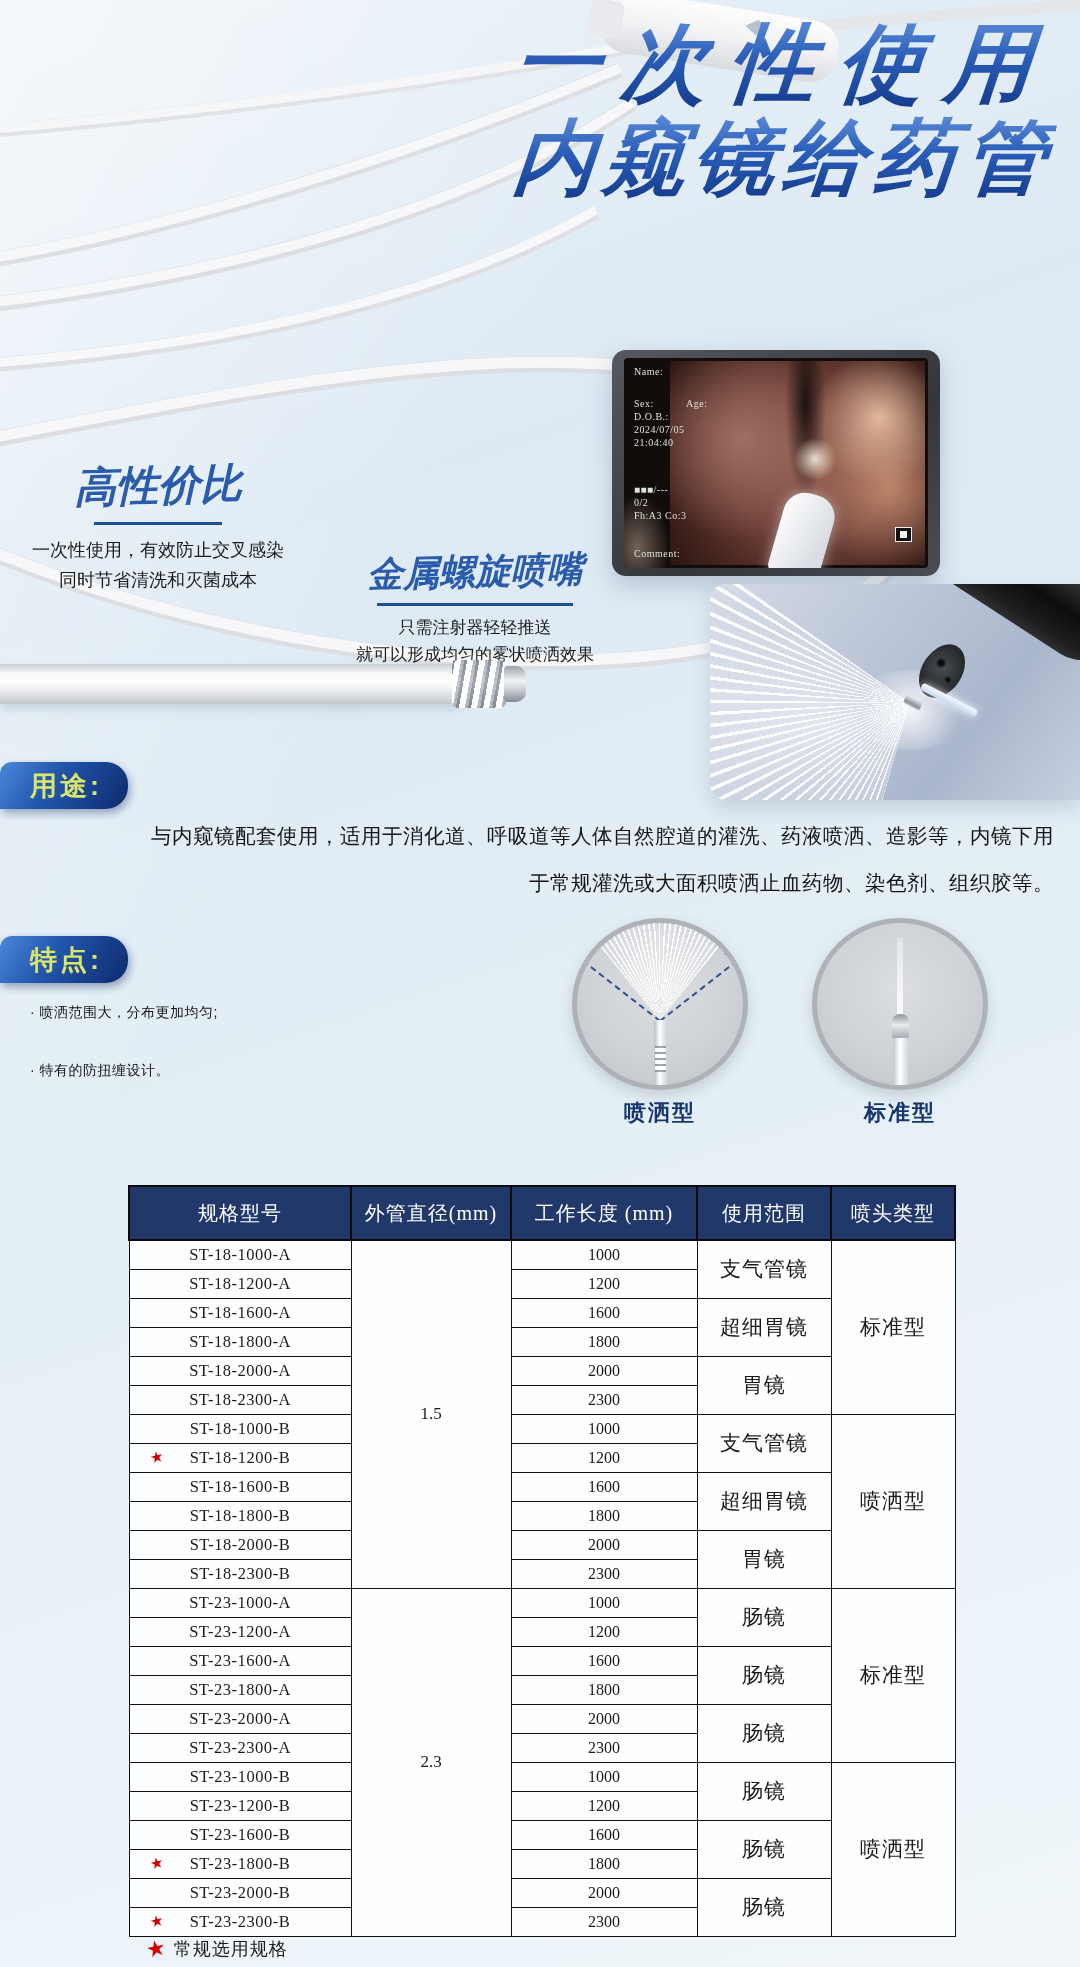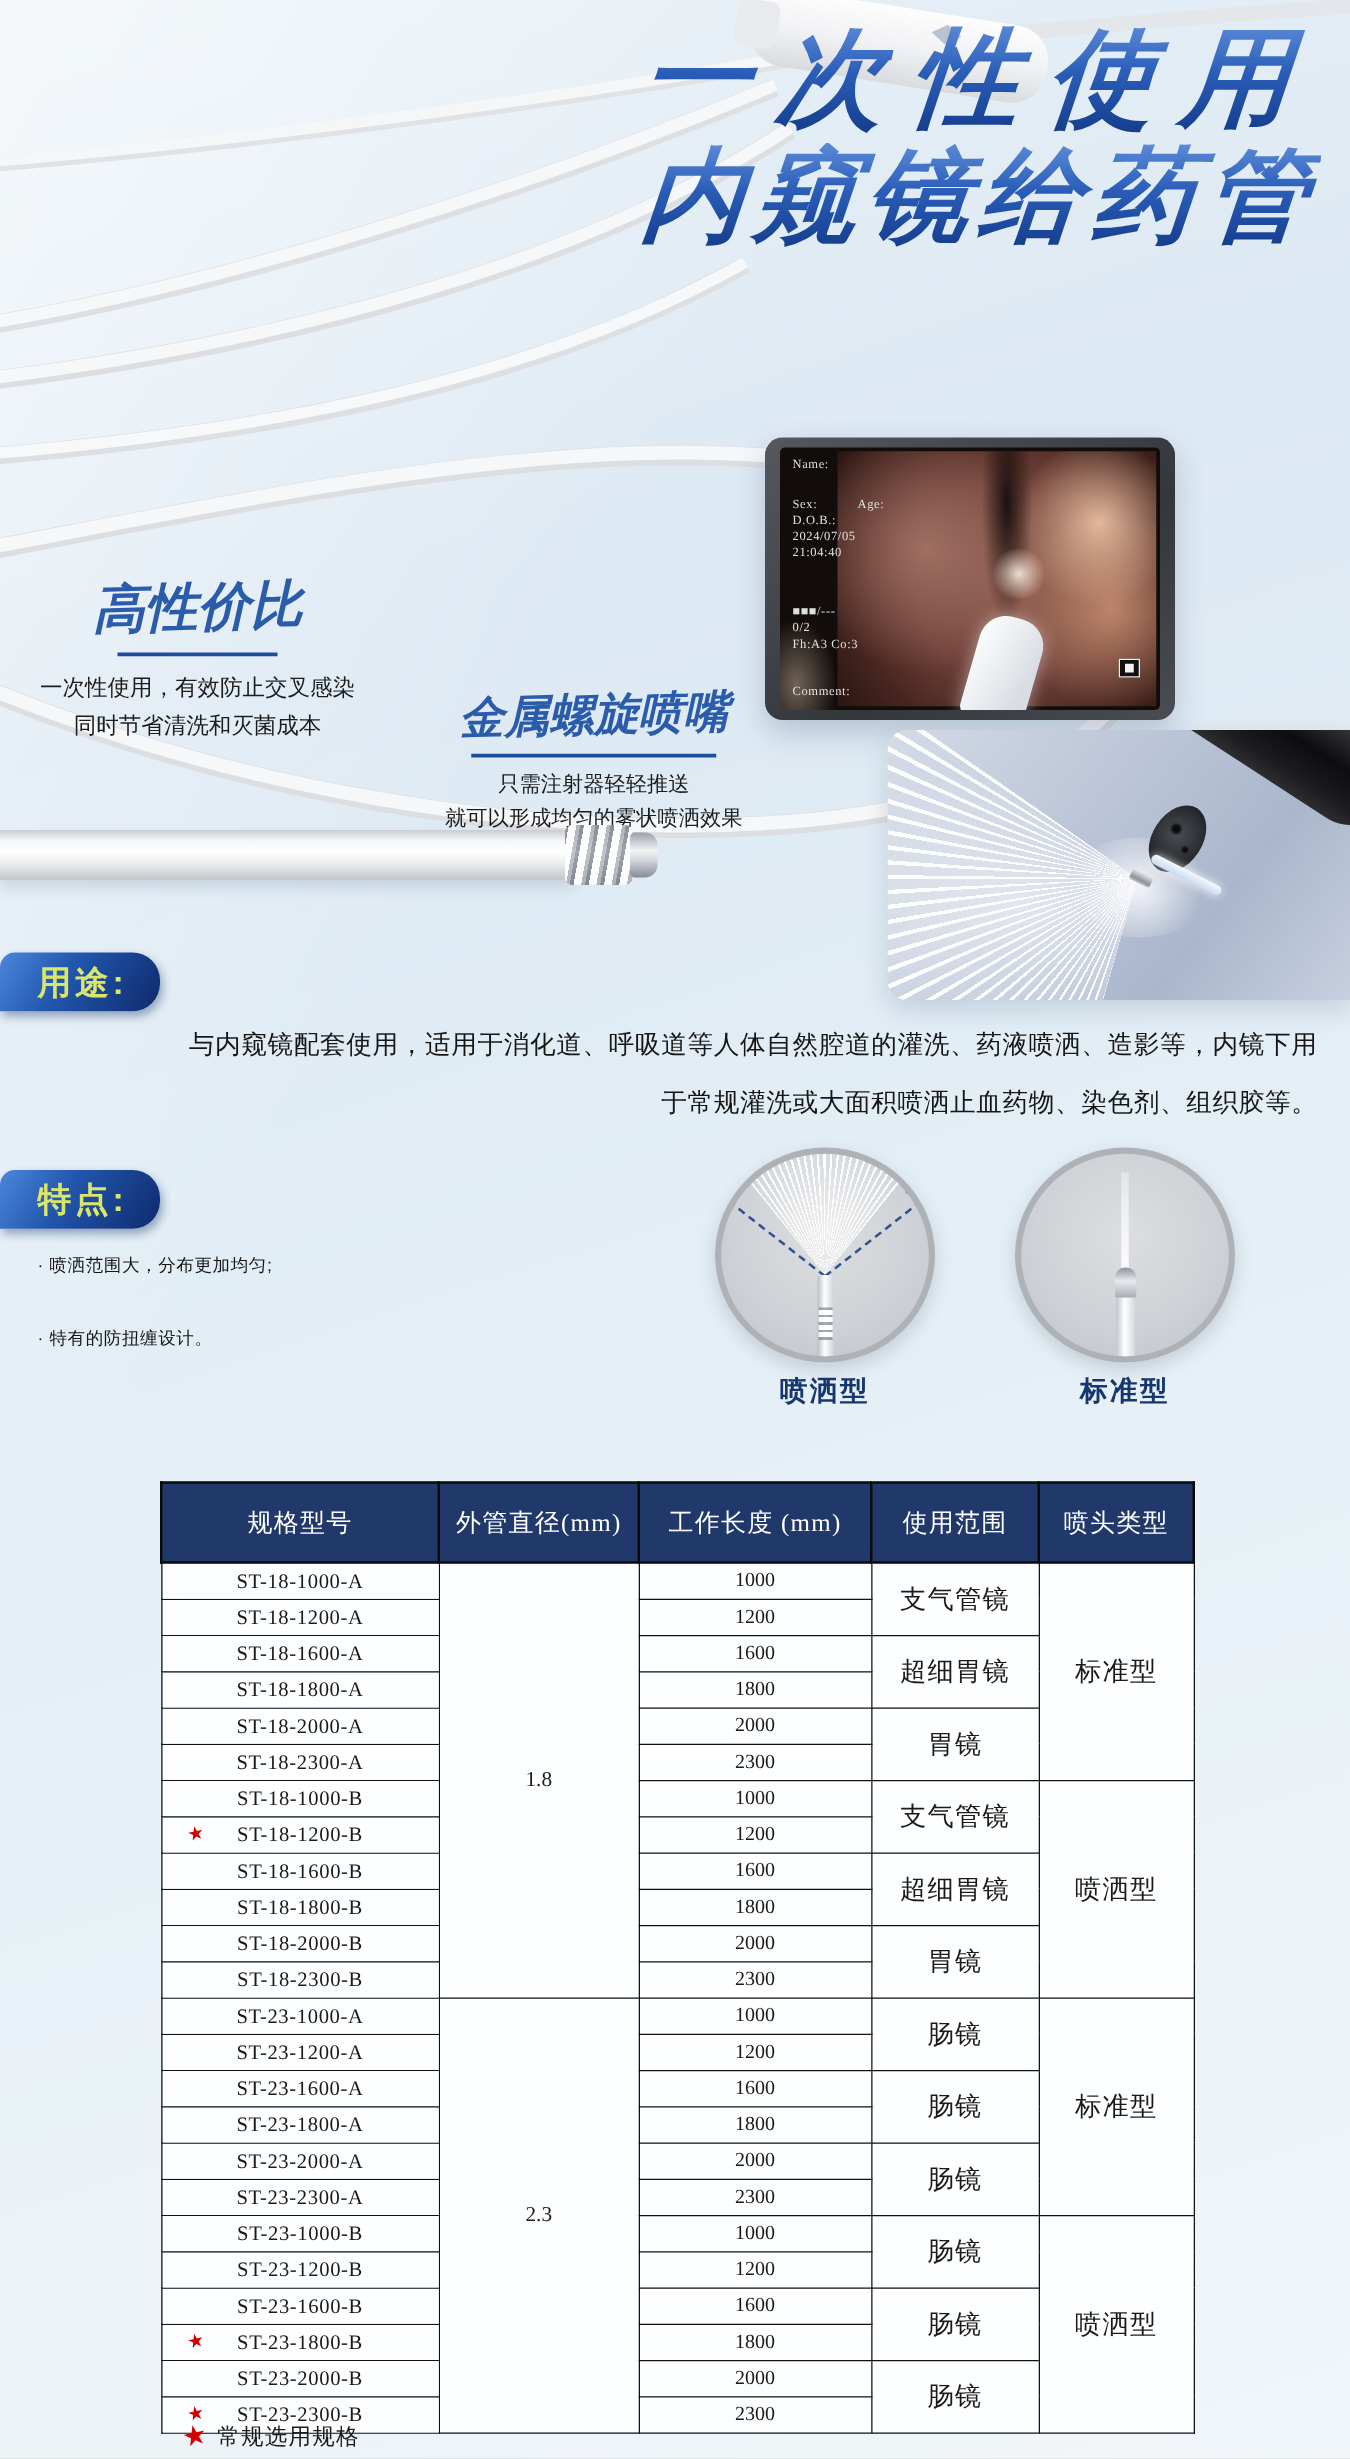--- a/index.html
+++ b/index.html
@@ -145,21 +145,21 @@
     background:linear-gradient(180deg, rgba(255,255,255,.35), rgba(255,255,255,.95)); filter:blur(.5px); }
   .c-tube2 { position:absolute; left:50%; top:62%; width:15px; height:70px; margin-left:-7.5px;
     background:linear-gradient(90deg,#c2c6cc,#ffffff 45%,#d4d8dd); border-radius:3px; }
   .c-cap { position:absolute; left:50%; top:56%; width:17px; height:24px; margin-left:-8.5px;
     border-radius:8px 8px 2px 2px;
     background:linear-gradient(180deg,#8d939b 0%, #e8eaee 45%, #a7adb5 100%); }
 
   
   .spec-table { position:absolute; left:128px; top:1185px; border-collapse:collapse; table-layout:fixed;
     font-family:"Liberation Serif","DejaVu Serif",serif; }
-  .spec-table th { height:64px; background:#20386a; color:#ffffff; font-weight:normal; font-size:20px;
+  .spec-table th { height:54px; background:#20386a; color:#ffffff; font-weight:normal; font-size:20px;
     letter-spacing:1px; border:2px solid #0a0a0a; }
   .spec-table td { height:29px; background:#fcfeff; border:1.8px solid #111; text-align:center;
     vertical-align:middle; padding:0; color:#1a1a1a; }
   td.c-model { font-size:16.5px; letter-spacing:.5px; position:relative;margin-top:21px; }
   td.c-model .star { position:absolute; left:20px; top:50%; transform:translateY(-54%) rotate(-12deg);
     color:#d40000; font-size:15px; }
   td.c-len { font-size:16px; }
   td.c-dia { font-size:17px; }
   td.c-scope, td.c-noz { font-size:21px; letter-spacing:1px; }
 
@@ -307,21 +307,21 @@
           <th>规格型号</th>
           <th>外管直径(mm)</th>
           <th>工作长度 (mm)</th>
           <th>使用范围</th>
           <th>喷头类型</th>
         </tr>
       </thead>
     <tbody id="spec-body">
         <tr>
           <td class="c-model">ST-18-1000-A</td>
-          <td class="c-dia" rowspan="12">1.8</td>
+          <td class="c-dia" rowspan="12">1.5</td>
           <td class="c-len">1000</td>
           <td class="c-scope" rowspan="2">支气管镜</td>
           <td class="c-noz" rowspan="6">标准型</td>
         </tr>
         <tr>
           <td class="c-model">ST-18-1200-A</td>
           <td class="c-len">1200</td>
         </tr>
         <tr>
           <td class="c-model">ST-18-1600-A</td>

